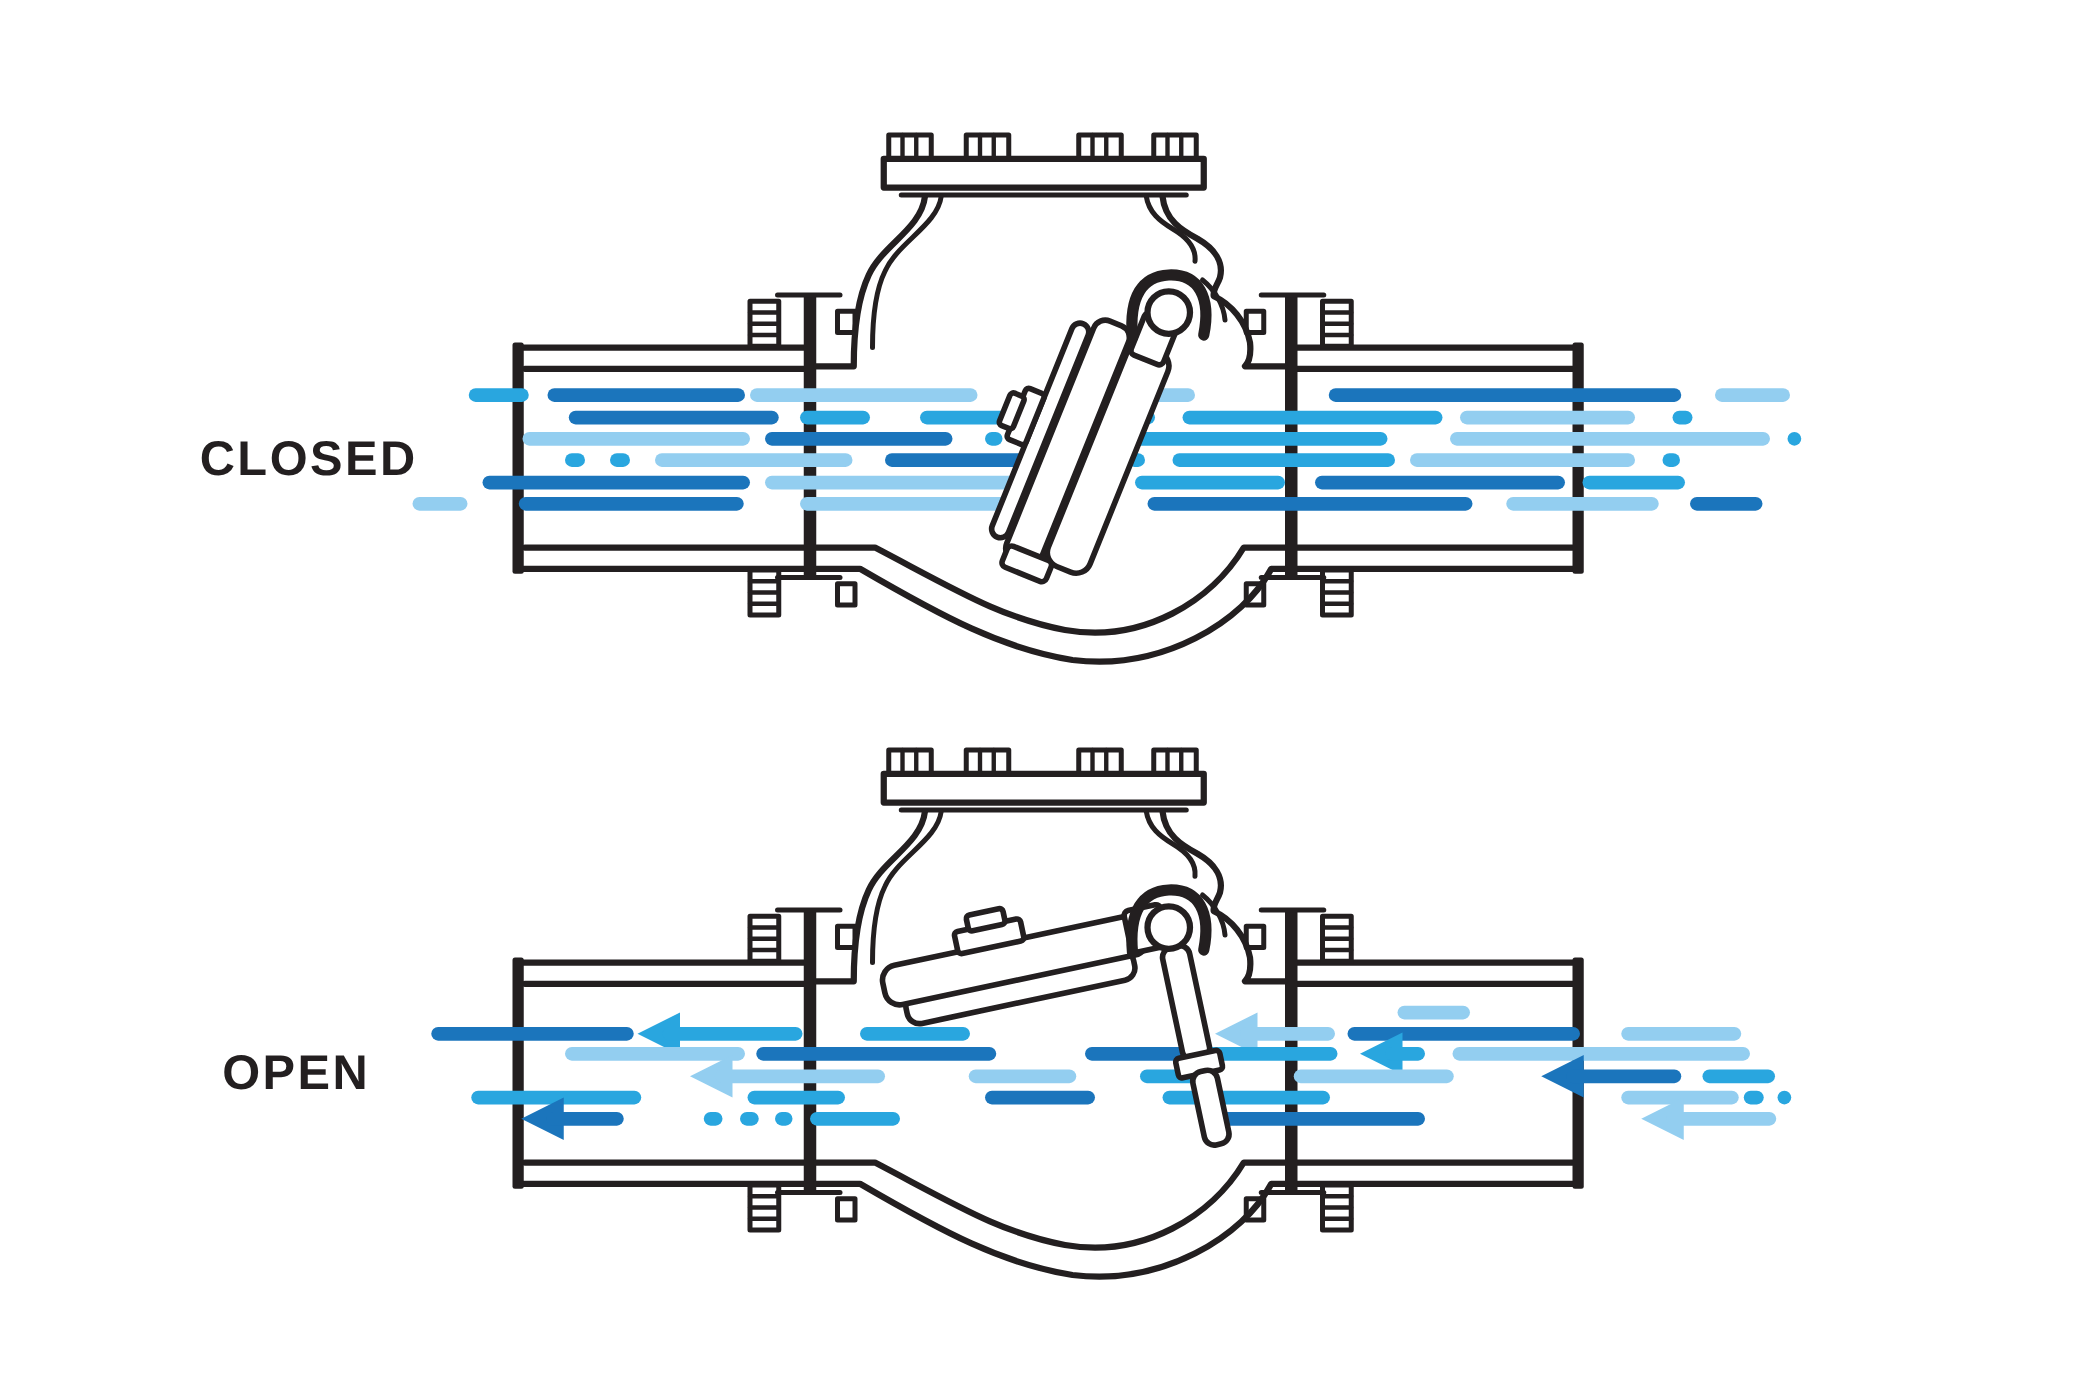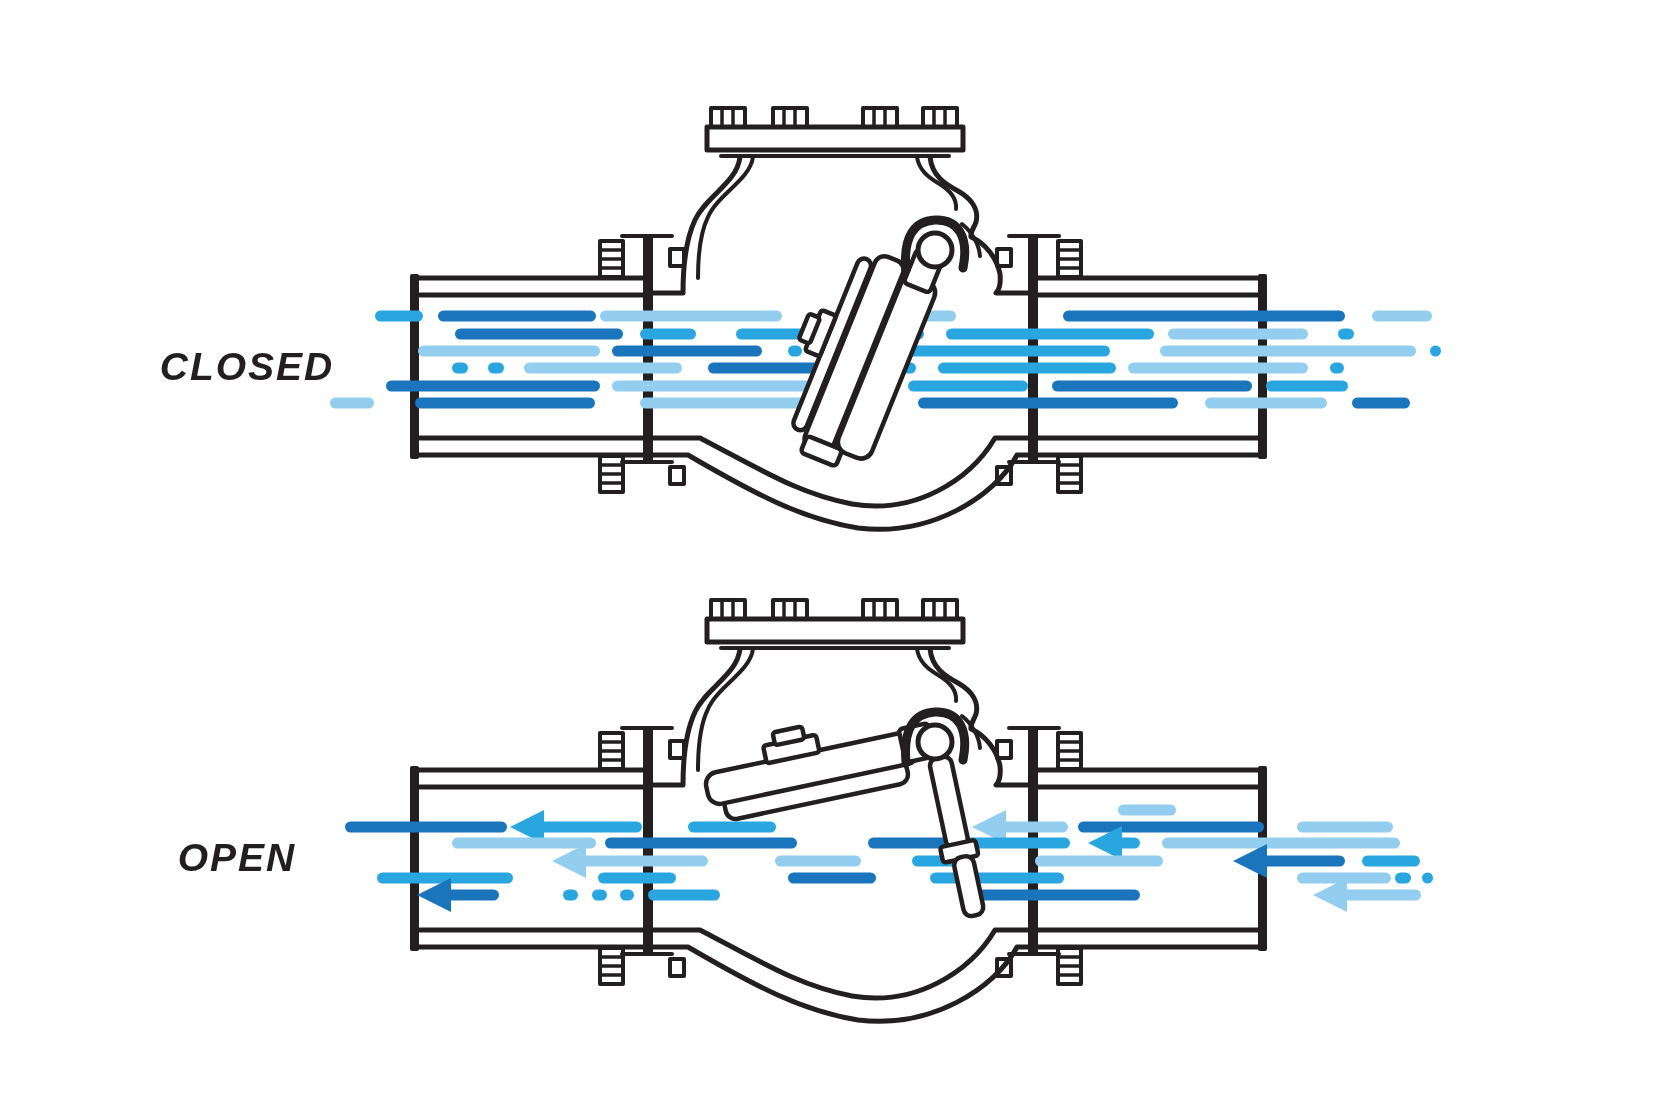--- a/index.html
+++ b/index.html
@@ -1,17 +1,17 @@
 <!DOCTYPE html>
 <html><head>
 <meta charset="utf-8">
 <style>
   html,body{margin:0;padding:0;background:#fff;}
   #stage{position:relative;width:1668px;height:1112px;background:var(--bg,#fff);overflow:hidden;
-         font-family:"Liberation Sans", sans-serif;font-style:italic;}
+         font-family:"Liberation Sans", sans-serif;}
   svg{position:absolute;left:0;top:0;}
   .ln{stroke:var(--outline,#231F20);fill:none;stroke-linecap:round;stroke-linejoin:round;}
   .w5{stroke-width:5;} .w4{stroke-width:4;} .w3{stroke-width:3.5;} .w9{stroke-width:9;}
   .bar{fill:var(--outline,#231F20);stroke:none;}
   .pc{fill:#fff;stroke:var(--outline,#231F20);stroke-width:4.5;stroke-linejoin:round;}
   .lbl{font-family:"Liberation Sans", sans-serif;font-weight:bold;font-size:39px;
        letter-spacing:2px;fill:var(--outline,#231F20);}
 </style>
 </head>
 <body>

